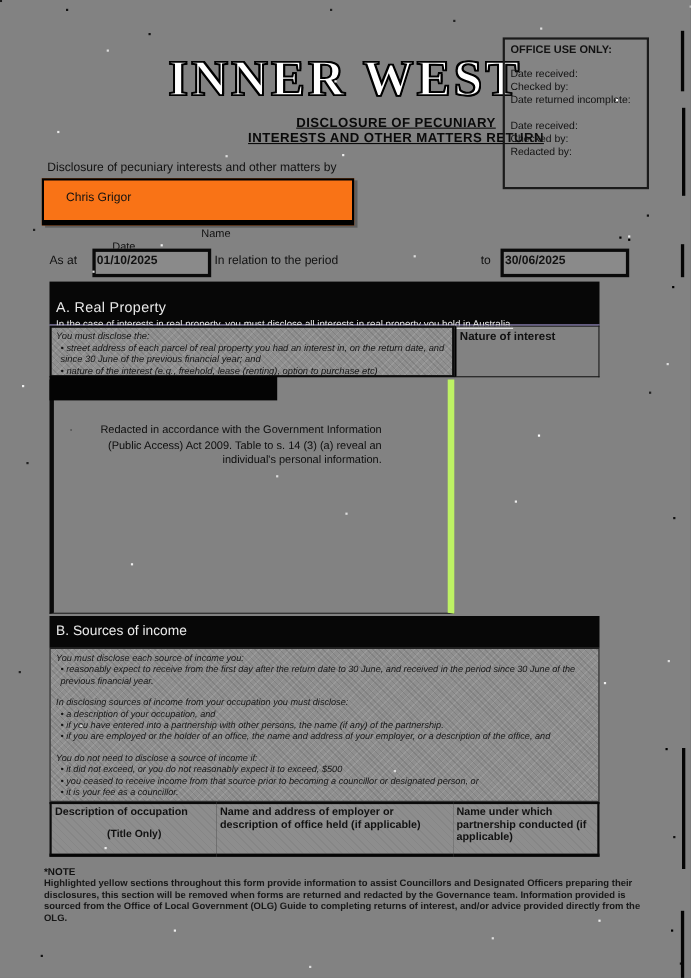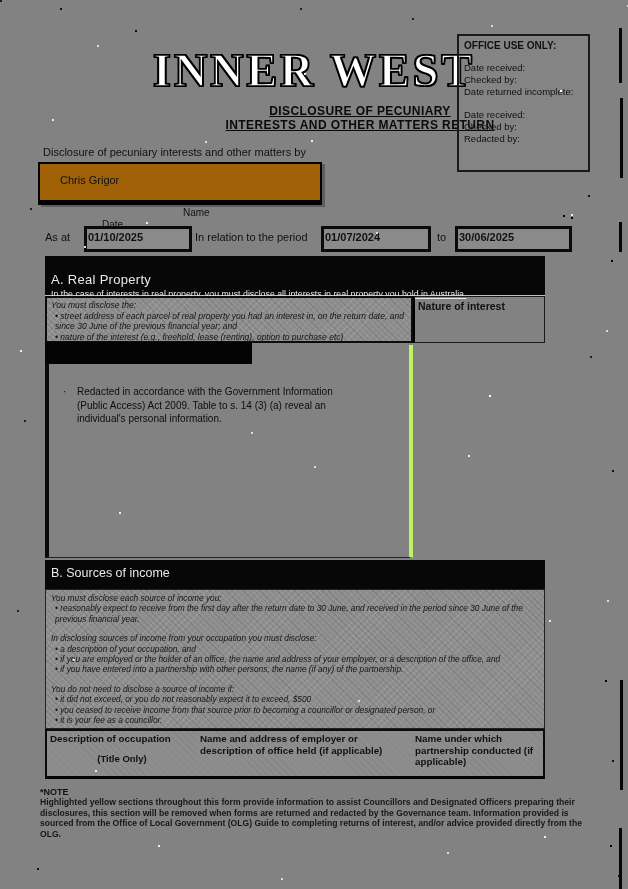--- a/index.html
+++ b/index.html
@@ -27,21 +27,21 @@
     border:2px solid #1a1a1a;background:rgba(255,255,255,0.02);
     padding:4px 5px;box-sizing:border-box;font-size:9.5px;line-height:12px;
   }
   #office-box .ou-title{font-weight:bold;font-size:10px;margin-bottom:10px;}
   #office-box .gap{height:11px;}
   
   #intro-label{left:43px;top:146px;font-size:11px;}
   #name-box{
     left:38px;top:162px;width:280px;height:36px;
     border:2px solid #000;border-bottom:5px solid #000;
-    box-shadow:3px 2px 0 #5e5e5e;background:#a16207;text-align:center;
+    box-shadow:3px 2px 0 #5e5e5e;background:#f97316;text-align:center;
   }
   #name-value{left:20px;top:10px;font-size:11px;position:absolute;}
   #name-caption{left:183px;top:207px;font-size:10px;}
   #date-caption{left:102px;top:219px;font-size:10px;}
   .field-box{
     border:3px solid #0a0a0a;height:18px;background:#8a8a8a;
     font-size:11px;font-weight:bold;padding:2px 4px 0 1px;box-sizing:content-box;
   }
   #asat-label{left:45px;top:231px;font-size:11px;}
   #asat-box{left:84px;top:226px;width:97px;}
@@ -78,21 +78,21 @@
   .hl .gap{height:9px;}
   
   #natureCell{
     left:413px;top:296px;width:132px;height:47px;box-sizing:border-box;
     border:1px solid #1a1a1a;border-left:2px solid #000;
     font-weight:bold;font-size:10.5px;padding:3px 3px;
   }
   #redactBar{left:45px;top:342px;width:207px;height:22px;background:#040404;}
   #bodyCellA{
     left:45px;top:345px;width:368px;height:213px;box-sizing:border-box;
-    border-left:4px solid #0a0a0a;border-right:4px solid #bef264;border-bottom:1px solid #222;
+    border-left:4px solid #0a0a0a;border-right:6px solid #bef264;border-bottom:1px solid #222;text-align:right;
   }
   #redact-note{
     position:absolute;left:28px;top:40px;width:270px;
     font-size:10px;line-height:13.5px;color:#0d0d0d;
   }
   #redact-note::before{content:"·  ";position:absolute;left:-14px;}
   #ownerCell{
     left:415px;top:345px;width:130px;height:213px;box-sizing:border-box;
     border:2px solid #0c0c0c;font-weight:bold;font-size:10.5px;padding:3px 3px;
   }
@@ -152,21 +152,20 @@
   <div id="intro-label" class="abs">Disclosure of pecuniary interests and other matters by</div>
   <div id="name-box" class="abs">
     <span id="name-value">Chris Grigor</span>
   </div>
   <div id="name-caption" class="abs">Name</div>
   <div id="date-caption" class="abs">Date</div>
 
   <div id="asat-label" class="abs">As at</div>
   <div id="asat-box" class="abs field-box">01/10/2025</div>
   <div id="period-label" class="abs">In relation to the period</div>
-  <div id="from-box" class="abs field-box">01/07/2024</div>
   <div id="to-label" class="abs">to</div>
   <div id="to-box" class="abs field-box">30/06/2025</div>
 
   <div id="secA-bar" class="abs black-bar">
     <div class="bar-title">A. Real Property</div>
     <div class="bar-sub">In the case of interests in real property, you must disclose all interests in real property you hold in Australia.</div>
   </div>
 
   <div id="secA-guidance" class="abs hl">
     <p>You must disclose the:</p>
@@ -189,22 +188,22 @@
 
   <div id="secB-guidance" class="abs hl">
     <p>You must disclose each source of income you:</p>
     <ul>
       <li>reasonably expect to receive from the first day after the return date to 30 June, and received in the period since 30 June of the previous financial year.</li>
     </ul>
     <div class="gap"></div>
     <p>In disclosing sources of income from your occupation you must disclose:</p>
     <ul>
       <li>a description of your occupation, and</li>
+      <li>if you have entered into a partnership with other persons, the name (if any) of the partnership.</li>
       <li>if you are employed or the holder of an office, the name and address of your employer, or a description of the office, and</li>
-      <li>if you have entered into a partnership with other persons, the name (if any) of the partnership.</li>
     </ul>
     <div class="gap"></div>
     <p>You do not need to disclose a source of income if:</p>
     <ul>
       <li>it did not exceed, or you do not reasonably expect it to exceed, $500</li>
       <li>you ceased to receive income from that source prior to becoming a councillor or designated person, or</li>
       <li>it is your fee as a councillor.</li>
     </ul>
   </div>
 

